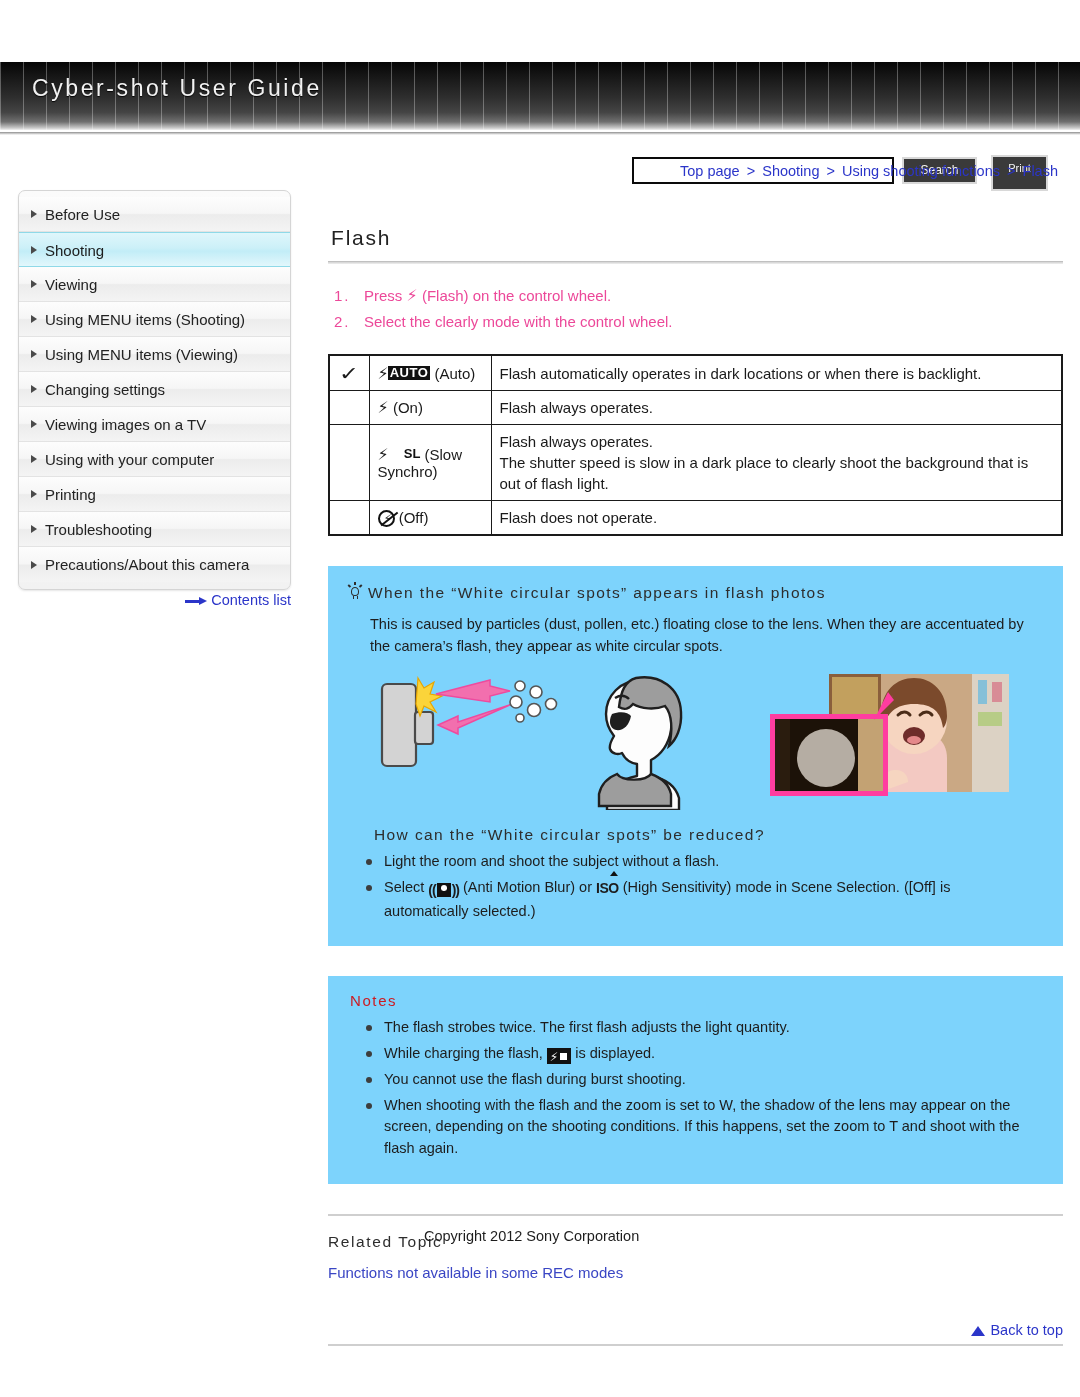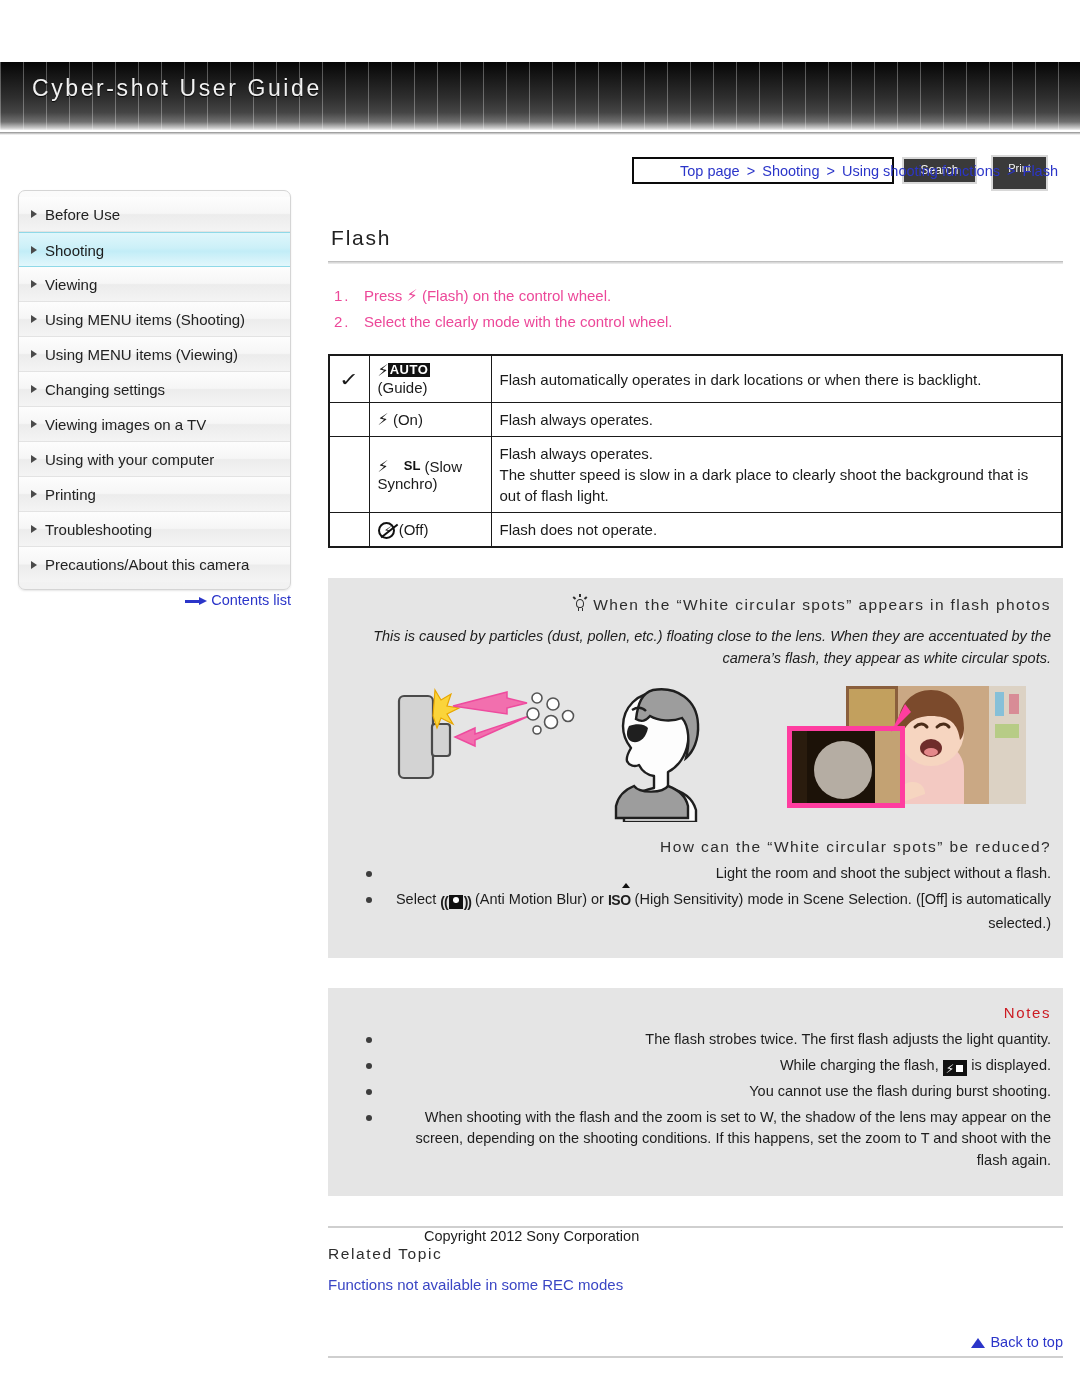--- a/index.html
+++ b/index.html
@@ -168,35 +168,35 @@
     display:inline-block; position:relative; font-weight:bold; font-size:14px;
     letter-spacing:-0.5px; vertical-align:-1px;
   }
   .ico-iso .cap {
     position:absolute; right:1px; top:-7px; width:0;height:0;
     border-left:4px solid transparent;border-right:4px solid transparent;border-bottom:5px solid #111;
   }
 
   
   .info-box {
-    margin-top:30px; background:#e5e5e5; padding:16px 12px 20px 20px;
-    font-size:14.5px; color:#1d1d1d;text-align:right;
+    margin-top:30px; background:#7dd3fc; padding:16px 36px 20px 20px;
+    font-size:14.5px; color:#1d1d1d;
   }
   .info-head {
     font-size:15.5px; letter-spacing:1.4px; color:#2d2d2d; margin:2px 0 11px 0;
   }
   .bulb {
     display:inline-block; width:14px; height:15px; position:relative; vertical-align:-2px; margin-right:6px;
   }
   .bulb .glass { position:absolute; left:3px; top:2px; width:8px;height:9px;border:1.6px solid #2d2d2d;border-radius:50% 50% 45% 45%; }
   .bulb .base  { position:absolute; left:4.5px; top:11px; width:5px;height:3px;border-left:1.6px solid #2d2d2d;border-right:1.6px solid #2d2d2d;}
   .bulb .r1 { position:absolute; left:0px; top:0px; width:3px;height:1.6px;background:#2d2d2d;transform:rotate(40deg);}
   .bulb .r2 { position:absolute; right:0px; top:0px; width:3px;height:1.6px;background:#2d2d2d;transform:rotate(-40deg);}
   .bulb .r3 { position:absolute; left:6px; top:-3px; width:1.6px;height:3px;background:#2d2d2d;}
-  .info-body { line-height:1.55; padding-left:22px;font-style:italic; }
+  .info-body { line-height:1.55; padding-left:22px; }
   .info-sub {
     font-size:15.5px; letter-spacing:1.4px; color:#2d2d2d; margin:16px 0 7px 26px;
   }
   ul.dotlist { list-style:none; margin:0; padding:0 0 0 14px; }
   ul.dotlist li { position:relative; padding-left:22px; margin-bottom:4px; line-height:1.5; }
   ul.dotlist li:before {
     content:""; position:absolute; left:4px; top:8px; width:6px;height:6px;border-radius:50%;background:#3d3d3d;
   }
   .notes-title { color:#cc1b22; font-size:15px; letter-spacing:1.6px; margin:0 0 8px 2px; }
 
@@ -314,21 +314,21 @@
 
     
     <table class="flash-table">
       <tbody>
           <tr>
         <td class="col-check">
           <span class="check">✓</span>
         </td>
         <td class="col-mode">
           <span class="ico-auto"><span class="bolt">⚡</span><span class="lab">AUTO</span></span>
-          <span>(Guide)</span>
+          <span>(Auto)</span>
         </td>
         <td class="col-desc">Flash automatically operates in dark locations or when there is backlight.</td>
       </tr>
       <tr>
         <td class="col-check"></td>
         <td class="col-mode">
           <span class="bolt">⚡</span>
           <span>(On)</span>
         </td>
         <td class="col-desc">Flash always operates.</td>

